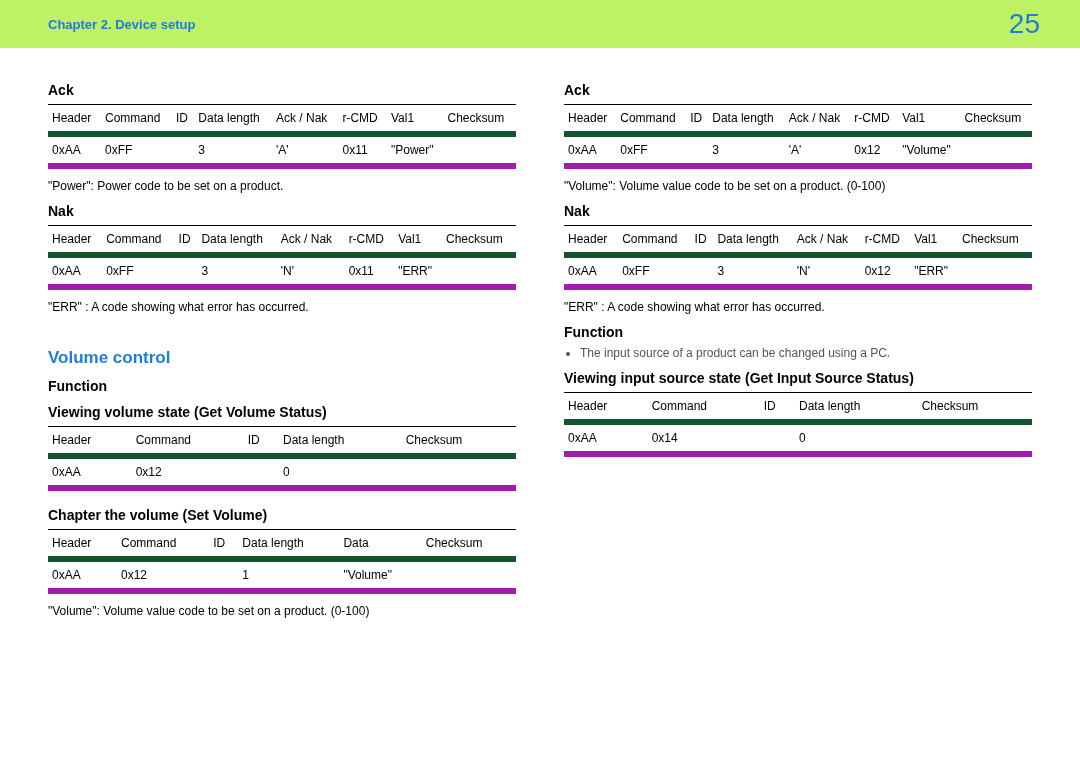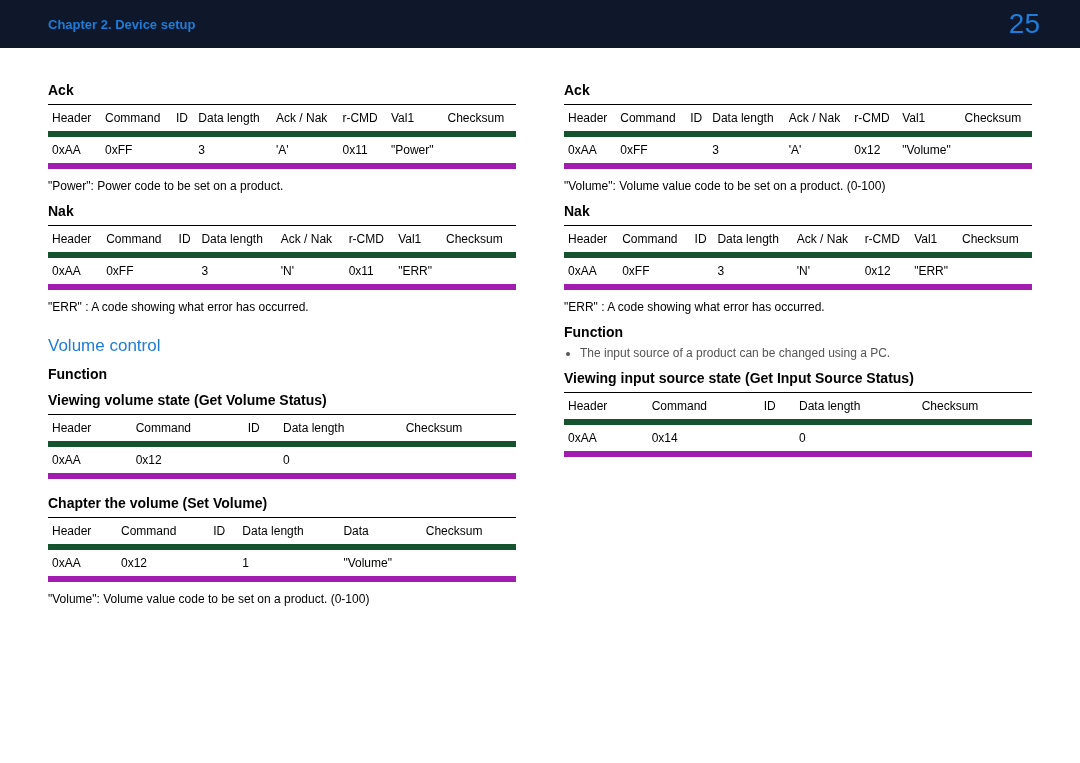--- a/index.html
+++ b/index.html
@@ -1,23 +1,23 @@
 <!DOCTYPE html>
 <html><head>
 <meta charset="utf-8">
 <style>
   html,body{margin:0;padding:0;font-family:Arial,Helvetica,sans-serif;font-size:13px;color:#000;background:#fff}
   .page{width:1080px;min-height:763px;position:relative;box-sizing:border-box}
-  .header-bar{background:#0f172a;height:48px;display:flex;align-items:center;justify-content:space-between;padding:0 40px 0 48px}
+  .header-bar{background:#bef264;height:48px;display:flex;align-items:center;justify-content:space-between;padding:0 40px 0 48px}
   .chapter{color:#1e7dd8;font-size:13px;font-weight:600}
   .page-num{color:#1e7dd8;font-size:28px;font-weight:400}
   .content{display:flex;padding:24px 48px 40px 48px;gap:48px}
   .col{flex:1;min-width:0}
   .h-bold{font-weight:700;font-size:14px;margin-top:10px;margin-bottom:6px}
-  .h-blue{color:#1e7dd8;font-size:17px;font-weight:400;margin-top:22px;margin-bottom:8px}
+  .h-blue{color:#1e7dd8;font-size:17px;font-weight:700;margin-top:34px;margin-bottom:8px}
   table{border-collapse:collapse;width:100%;font-size:12px}
   th{font-weight:400;text-align:left;padding:6px 4px;border-bottom:6px solid #14532d;border-top:1px solid #000;vertical-align:top}
   td{padding:6px 4px;border-bottom:6px solid #a21caf;vertical-align:top}
   .note{font-size:12px;margin:10px 0 0 0}
   ul.bullet{margin:4px 0 8px 0;padding-left:16px;color:#555;font-size:12px}
   ul.bullet li{margin:2px 0}
 </style>
 </head>
 <body>
 

